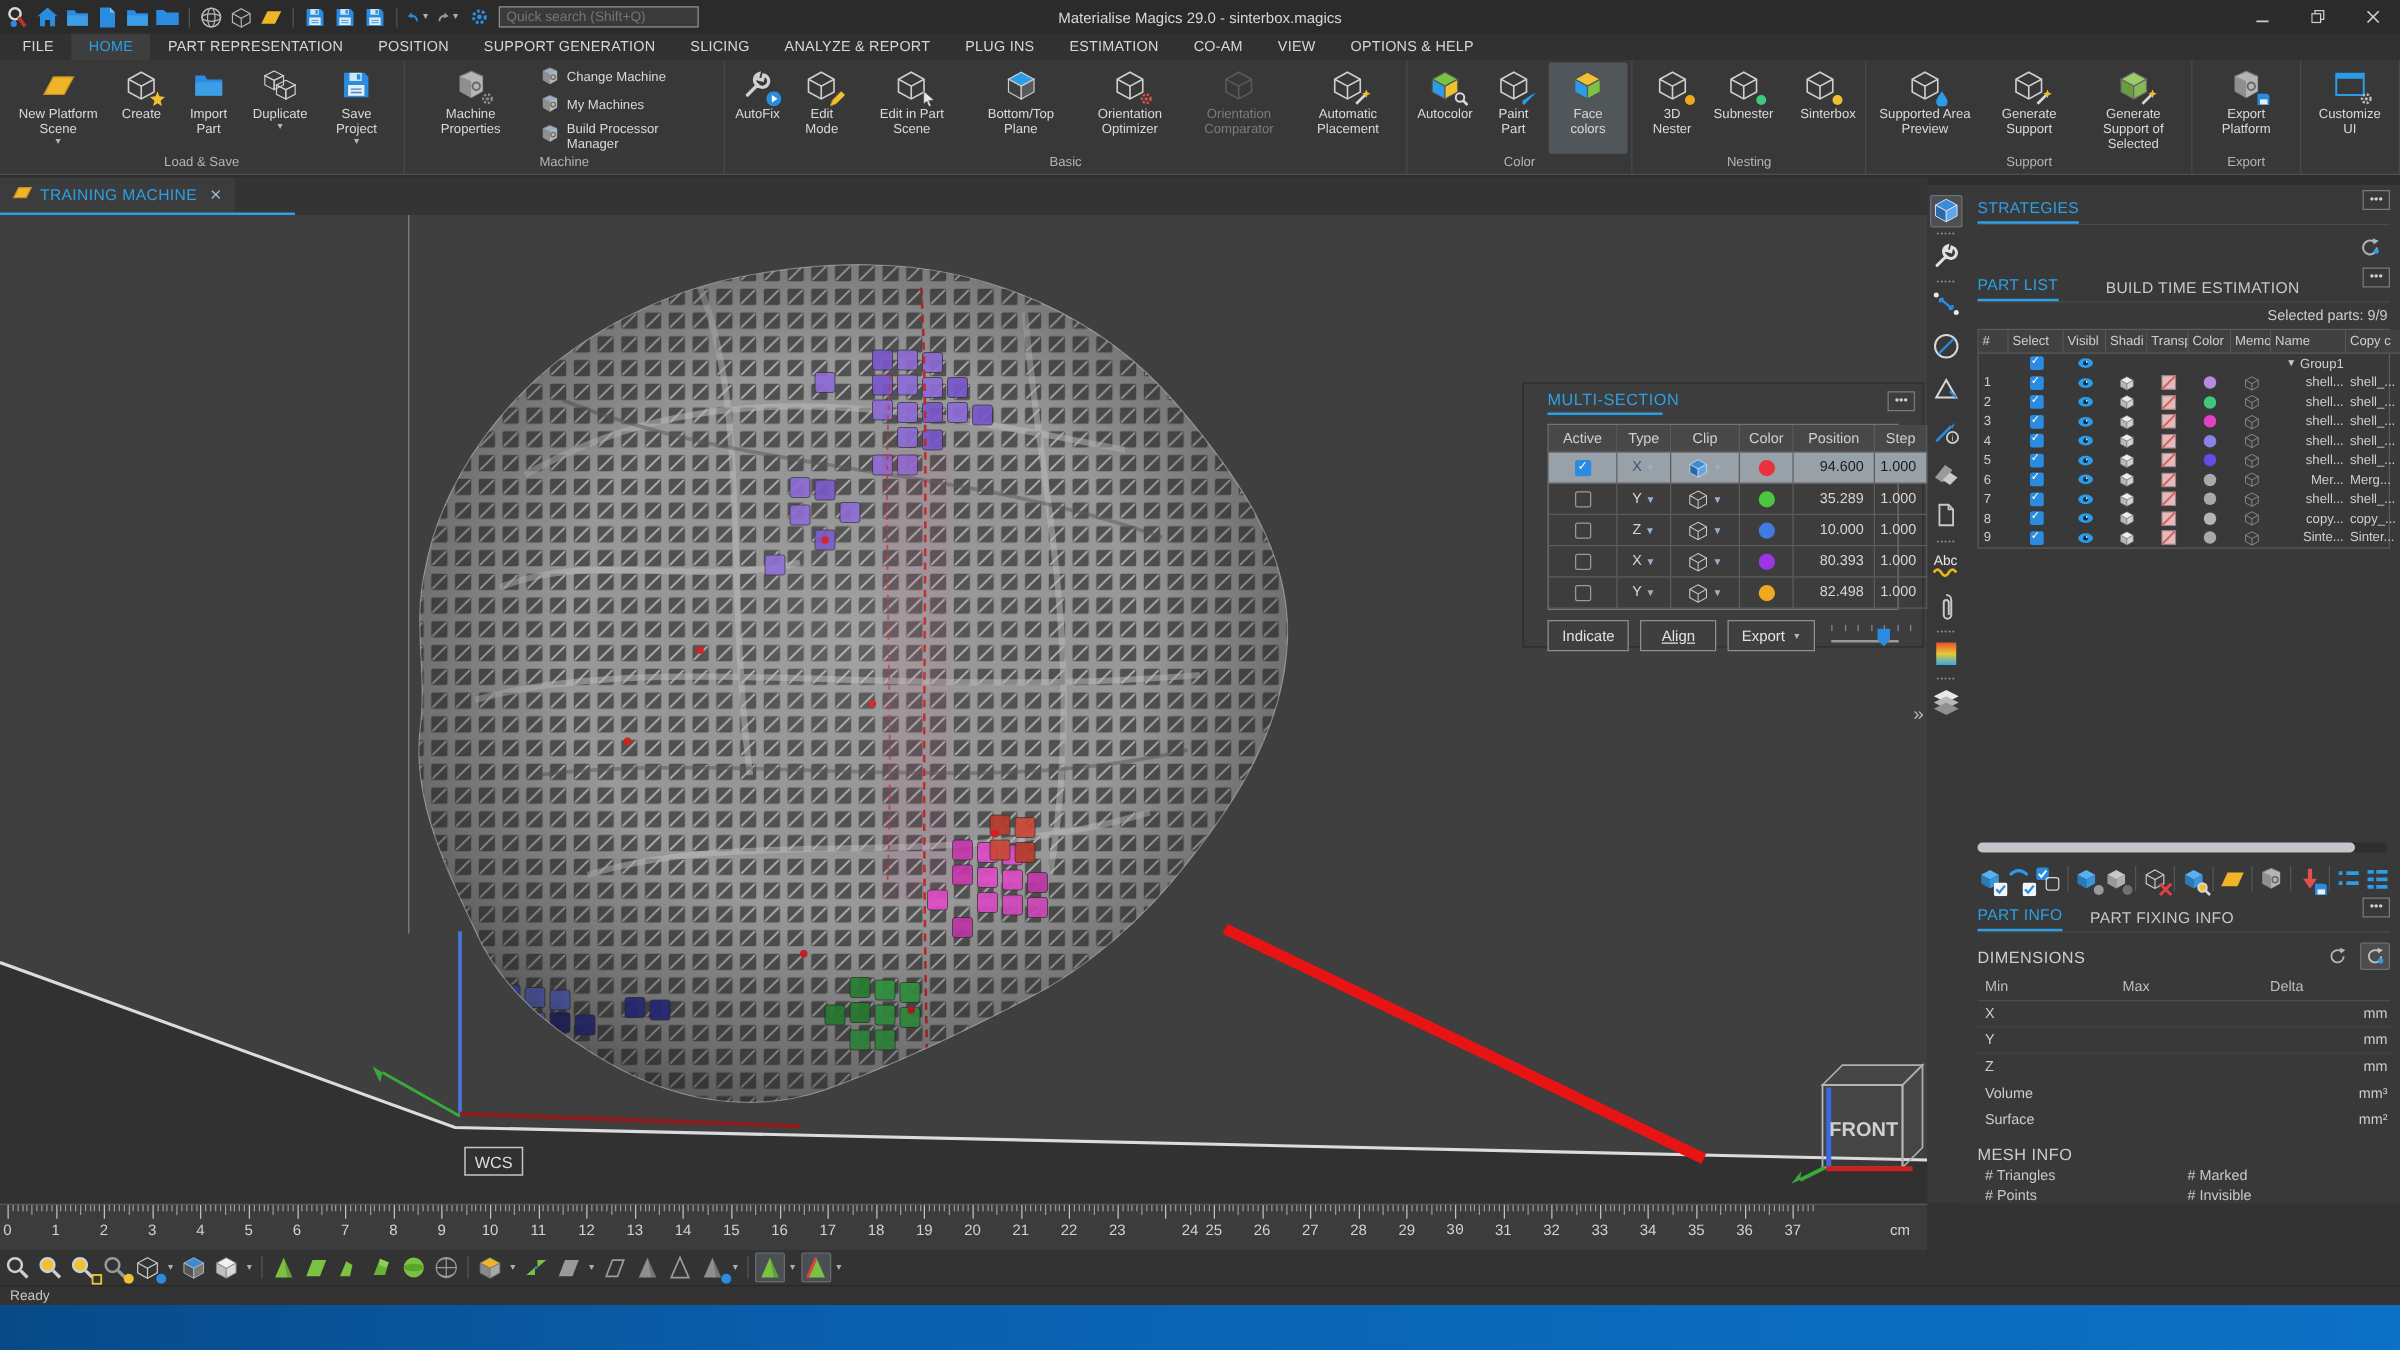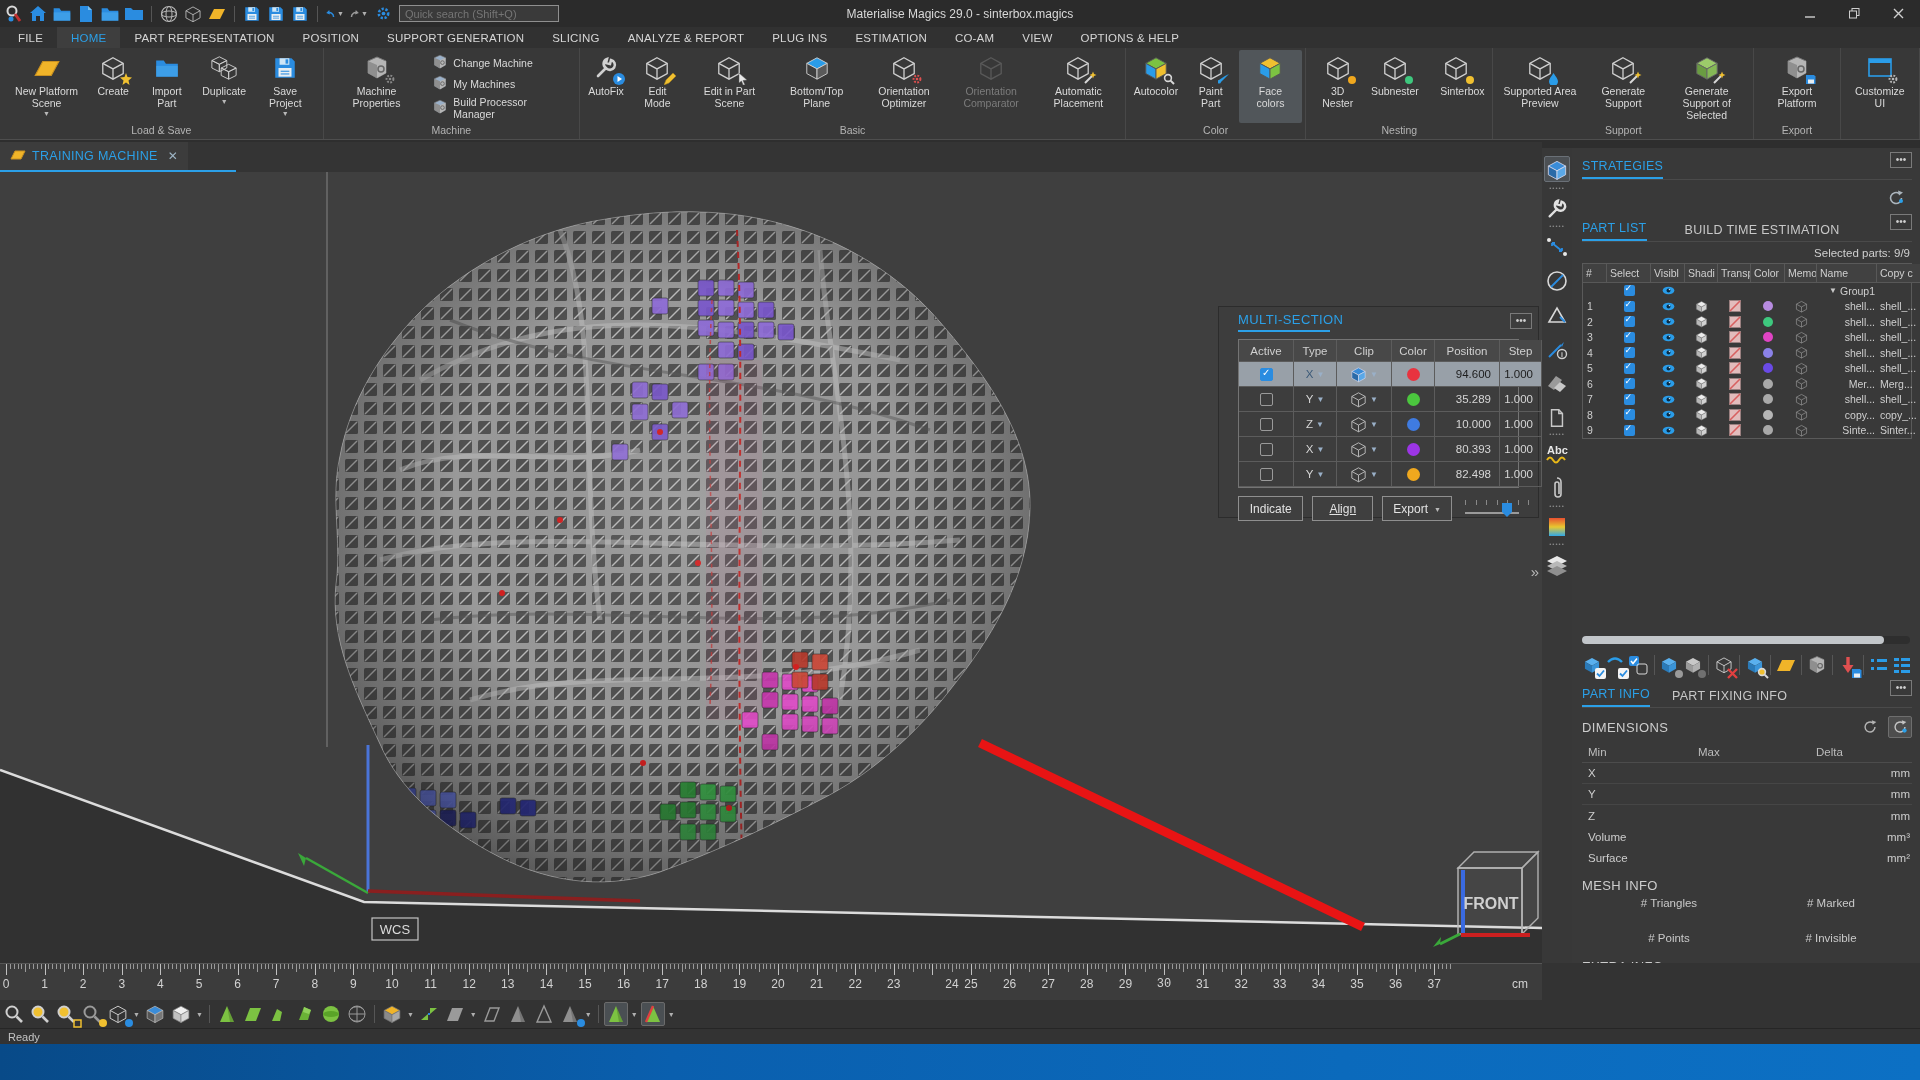--- a/index.html
+++ b/index.html
@@ -63,21 +63,21 @@
   .axis-v{font-size:8px;color:#9ab0c8;margin-left:1px;}
   .cdot{width:13px;height:13px;border-radius:50%;}
   #msec-foot{display:flex;align-items:center;margin-top:8px;gap:9px;}
   .ms-btn{height:25px;border:1px solid #8f8f8f;background:#3f3f3f;color:#e2e2e2;font-size:12px;display:flex;align-items:center;justify-content:center;gap:6px;}
   #ms-slider{position:relative;width:66px;height:22px;margin-left:4px;}
   #ms-slider .track{position:absolute;left:0;right:0;top:14px;height:2px;background:#9a9a9a;}
   #ms-slider .tick{position:absolute;top:2px;width:1px;height:5px;background:#888;}
 
   
   #toolstrip{position:absolute;left:1542px;top:148px;width:30px;height:815px;background:#383838;display:flex;flex-direction:column;align-items:center;padding-top:4px;}
-  .strip-btn{width:26px;height:26px;display:flex;align-items:flex-end;justify-content:center;margin:4px 0;font-weight:bold;}
+  .strip-btn{width:26px;height:26px;display:flex;align-items:flex-start;justify-content:center;margin:4px 0;}
   .strip-btn.sel{background:#4c5054;border:1px solid #6a7077;border-radius:2px;}
   .strip-dots{color:#8a8a8a;font-size:6px;letter-spacing:1px;line-height:4px;height:4px;}
 
   
   #rightpanel{position:absolute;left:1572px;top:148px;width:348px;height:880px;background:#393939;display:flex;flex-direction:column;padding:6px 8px 0 10px;}
   .ptab{font-size:12.5px;letter-spacing:.3px;color:#c8c8c8;padding-bottom:4px;}
   .ptab.blue{color:#2ba0e8;border-bottom:2px solid #2ba0e8;}
   .tabline{display:flex;gap:22px;position:relative;border-bottom:1px solid #4a4a4a;align-items:flex-end;}
   .tabline .dots-btn{top:-2px;right:0;}
   #sel-parts{font-size:11.5px;color:#cfcfcf;text-align:right;padding:5px 2px 4px 0;}
@@ -98,21 +98,21 @@
   .pt-btn{width:24px;height:24px;display:flex;align-items:center;justify-content:center;position:relative;}
   #dims-title-row{display:flex;align-items:center;margin-top:8px;}
   .section-title{font-size:13px;color:#cdcdcd;letter-spacing:.4px;}
   .refresh-btns{margin-left:auto;display:flex;gap:6px;align-items:center;}
   .refresh-btn{width:24px;height:22px;display:flex;align-items:center;justify-content:center;}
   .refresh-btn.boxed{background:#4d4d4d;border:1px solid #6e6e6e;border-radius:2px;}
   #dims-head{display:grid;grid-template-columns:110px 118px 1fr;font-size:11.5px;color:#bdbdbd;padding:8px 0 4px 6px;border-bottom:1px solid #4c4c4c;}
   .dim-row{display:flex;align-items:center;height:21px;font-size:11.5px;color:#cdcdcd;padding:0 2px 0 6px;}
   .dim-row .unit{margin-left:auto;color:#cdcdcd;}
   .dim-row.lined{border-bottom:1px solid #464646;}
-  .info-grid{display:grid;grid-template-columns:1fr 1fr;font-size:11.5px;color:#c9c9c9;row-gap:20px;padding:4px 0 0 6px;text-align:center;}
+  .info-grid{display:grid;grid-template-columns:1fr 1fr;font-size:11.5px;color:#c9c9c9;row-gap:1px;padding:4px 0 0 6px;}
   .info-item{height:15px;}
 
   
   #ruler{position:absolute;left:0;top:963px;width:1542px;height:37px;background:#3c3c3c;border-top:1px solid #565656;}
   .tickm{position:absolute;top:0;width:1px;background:#c0c0c0;}
   .rnum{position:absolute;top:13px;font-size:12px;color:#d2d2d2;transform:translateX(-50%);}
   #ruler-unit{position:absolute;top:13px;left:1512px;font-size:12px;color:#d2d2d2;}
   #bottombar{position:absolute;left:0;top:1000px;width:1542px;height:28px;background:#333333;display:flex;align-items:center;padding-left:2px;gap:2px;}
   #bottombar-right-fill{position:absolute;left:1542px;top:963px;width:378px;height:65px;background:#333333;}
   .bt-btn{width:24px;height:24px;display:flex;align-items:center;justify-content:center;position:relative;}

